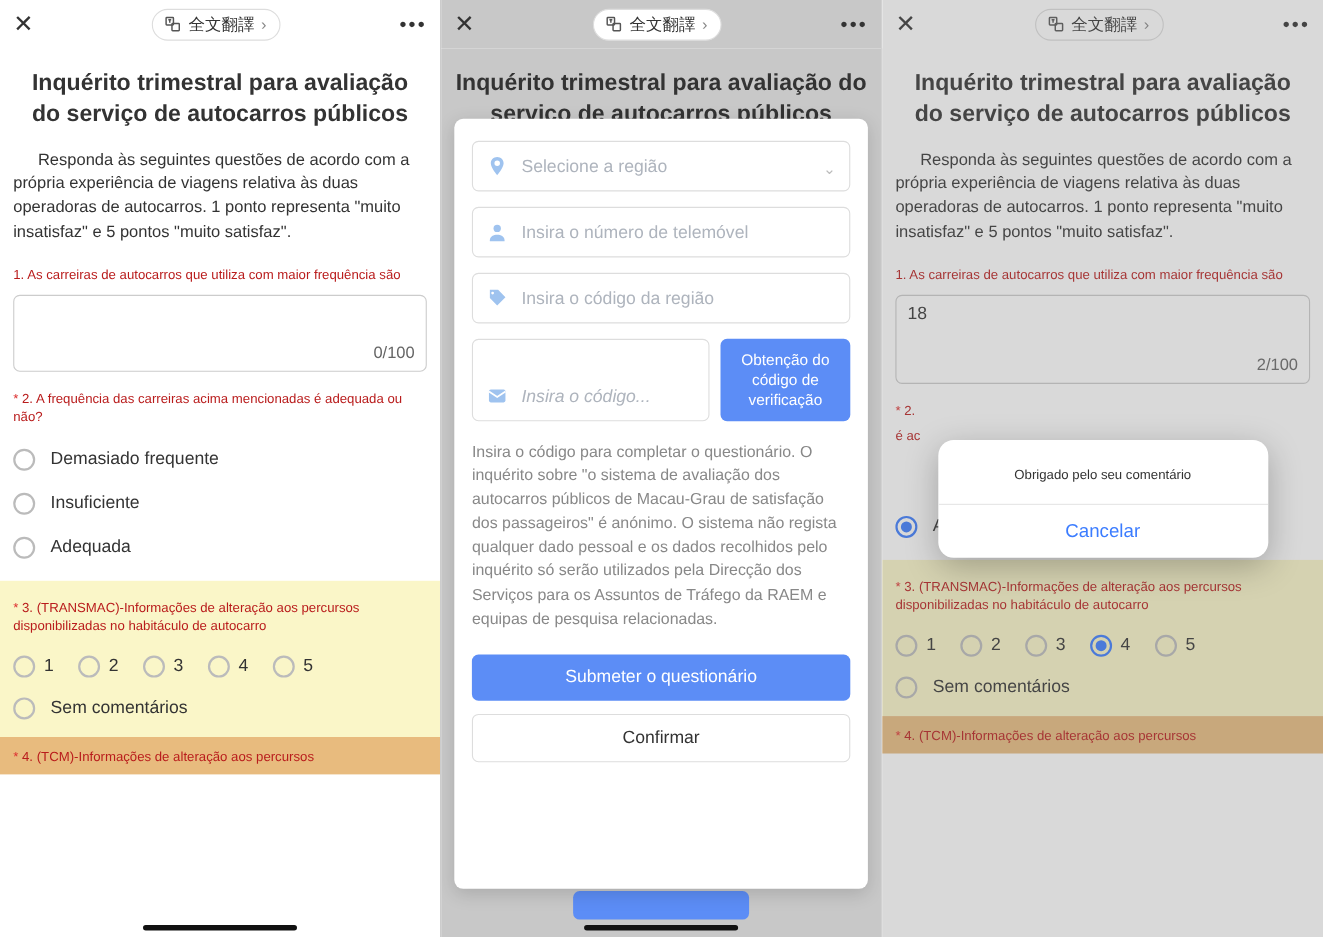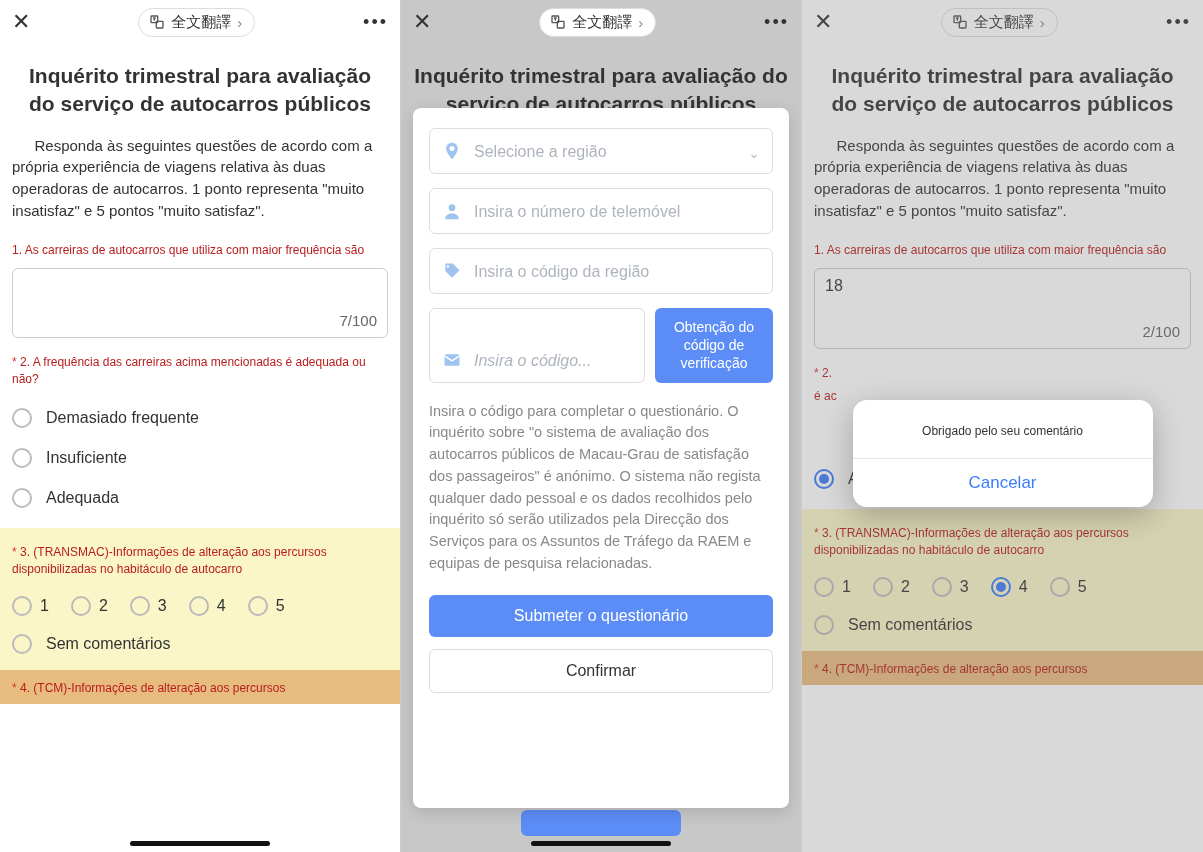--- a/index.html
+++ b/index.html
@@ -83,21 +83,21 @@
       </span>
       <span class="dots">•••</span>
     </div>
 
     <div class="content">
       <h2 class="title">Inquérito trimestral para avaliação do serviço de autocarros públicos</h2>
       <p class="intro" style="text-indent:1.5em;">Responda às seguintes questões de acordo com a própria experiência de viagens relativa às duas operadoras de autocarros. 1 ponto representa "muito insatisfaz" e 5 pontos "muito satisfaz".</p>
 
       <p class="q">1. As carreiras de autocarros que utiliza com maior frequência são</p>
       <div class="ta-wrap">
-        <span class="ta-count">7/100</span>
+        <span class="ta-count">0/100</span>
       </div>
 
       <p class="q req">2. A frequência das carreiras acima mencionadas é adequada ou não?</p>
       <div class="opt">
           <span class="radio"></span>
           <span>Demasiado frequente</span>
         </div>
       <div class="opt">
           <span class="radio"></span>
           <span>Insuficiente</span>

